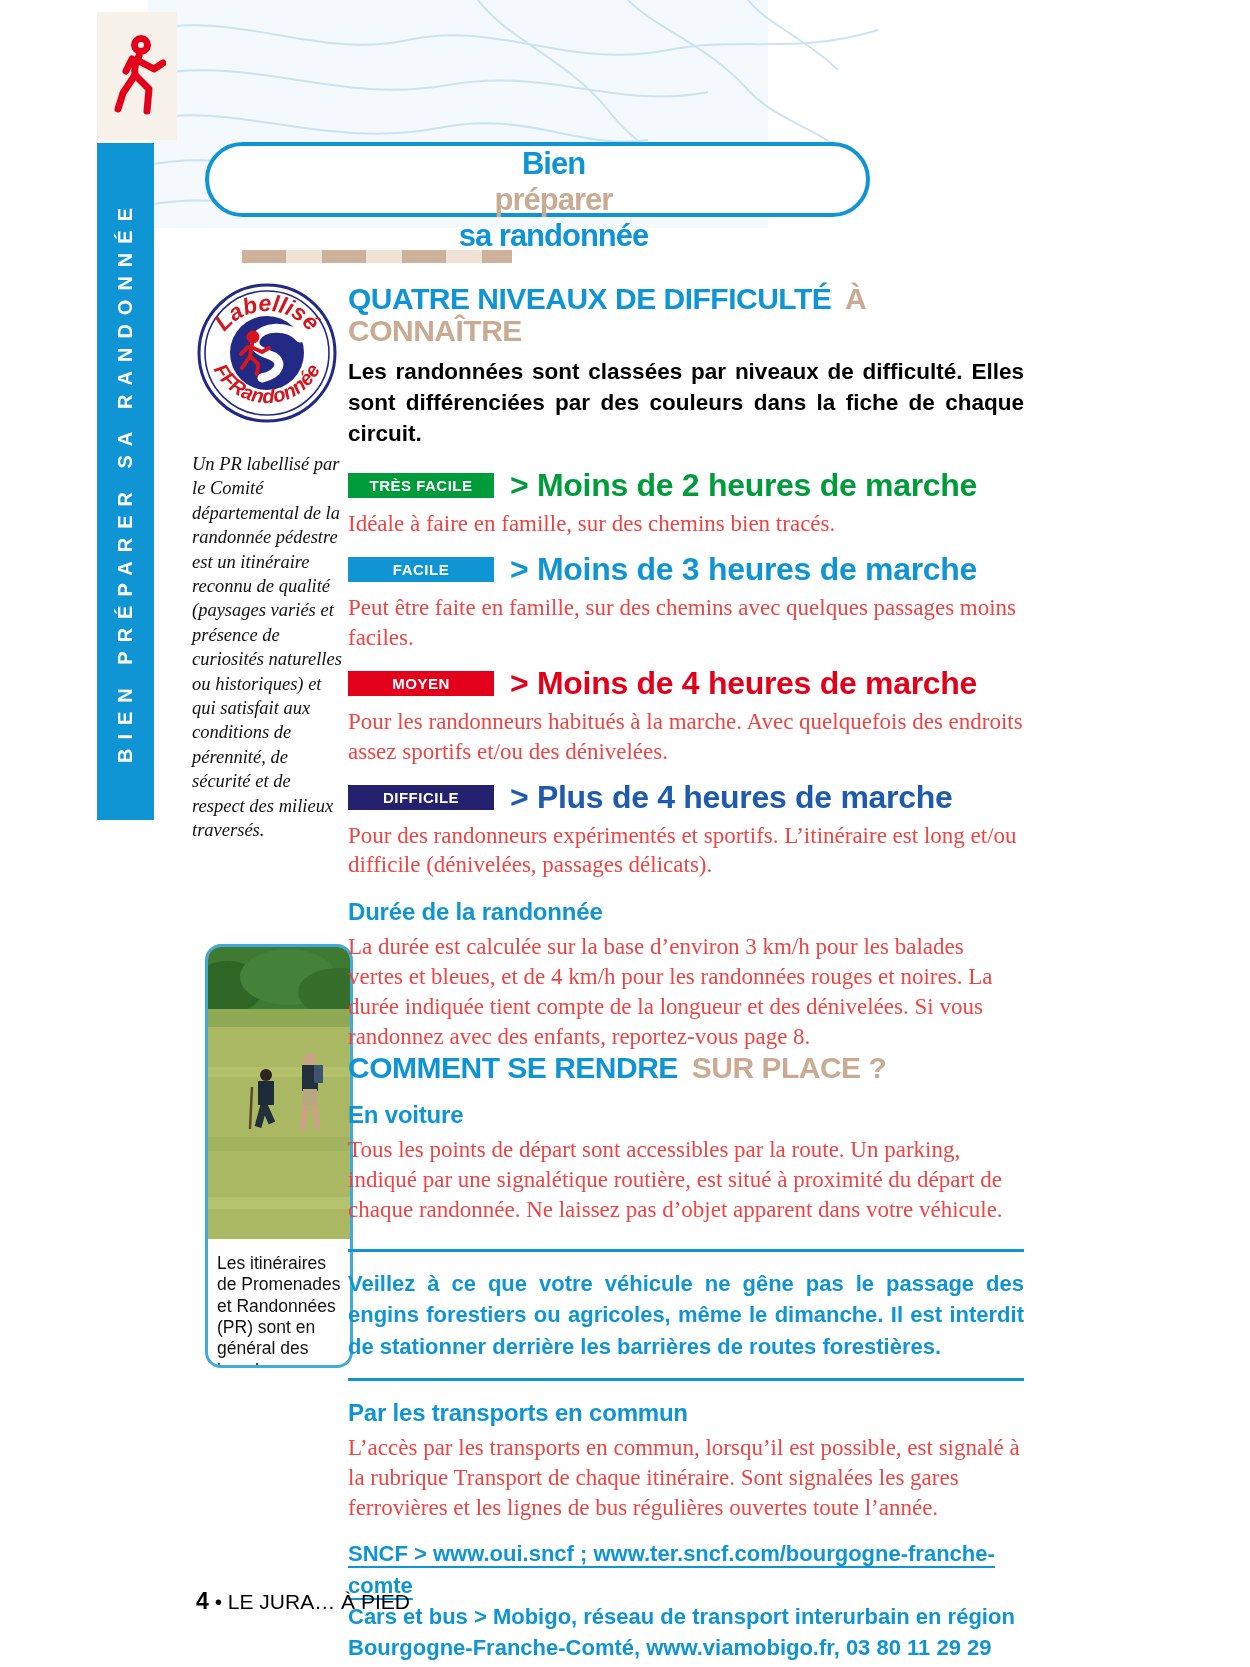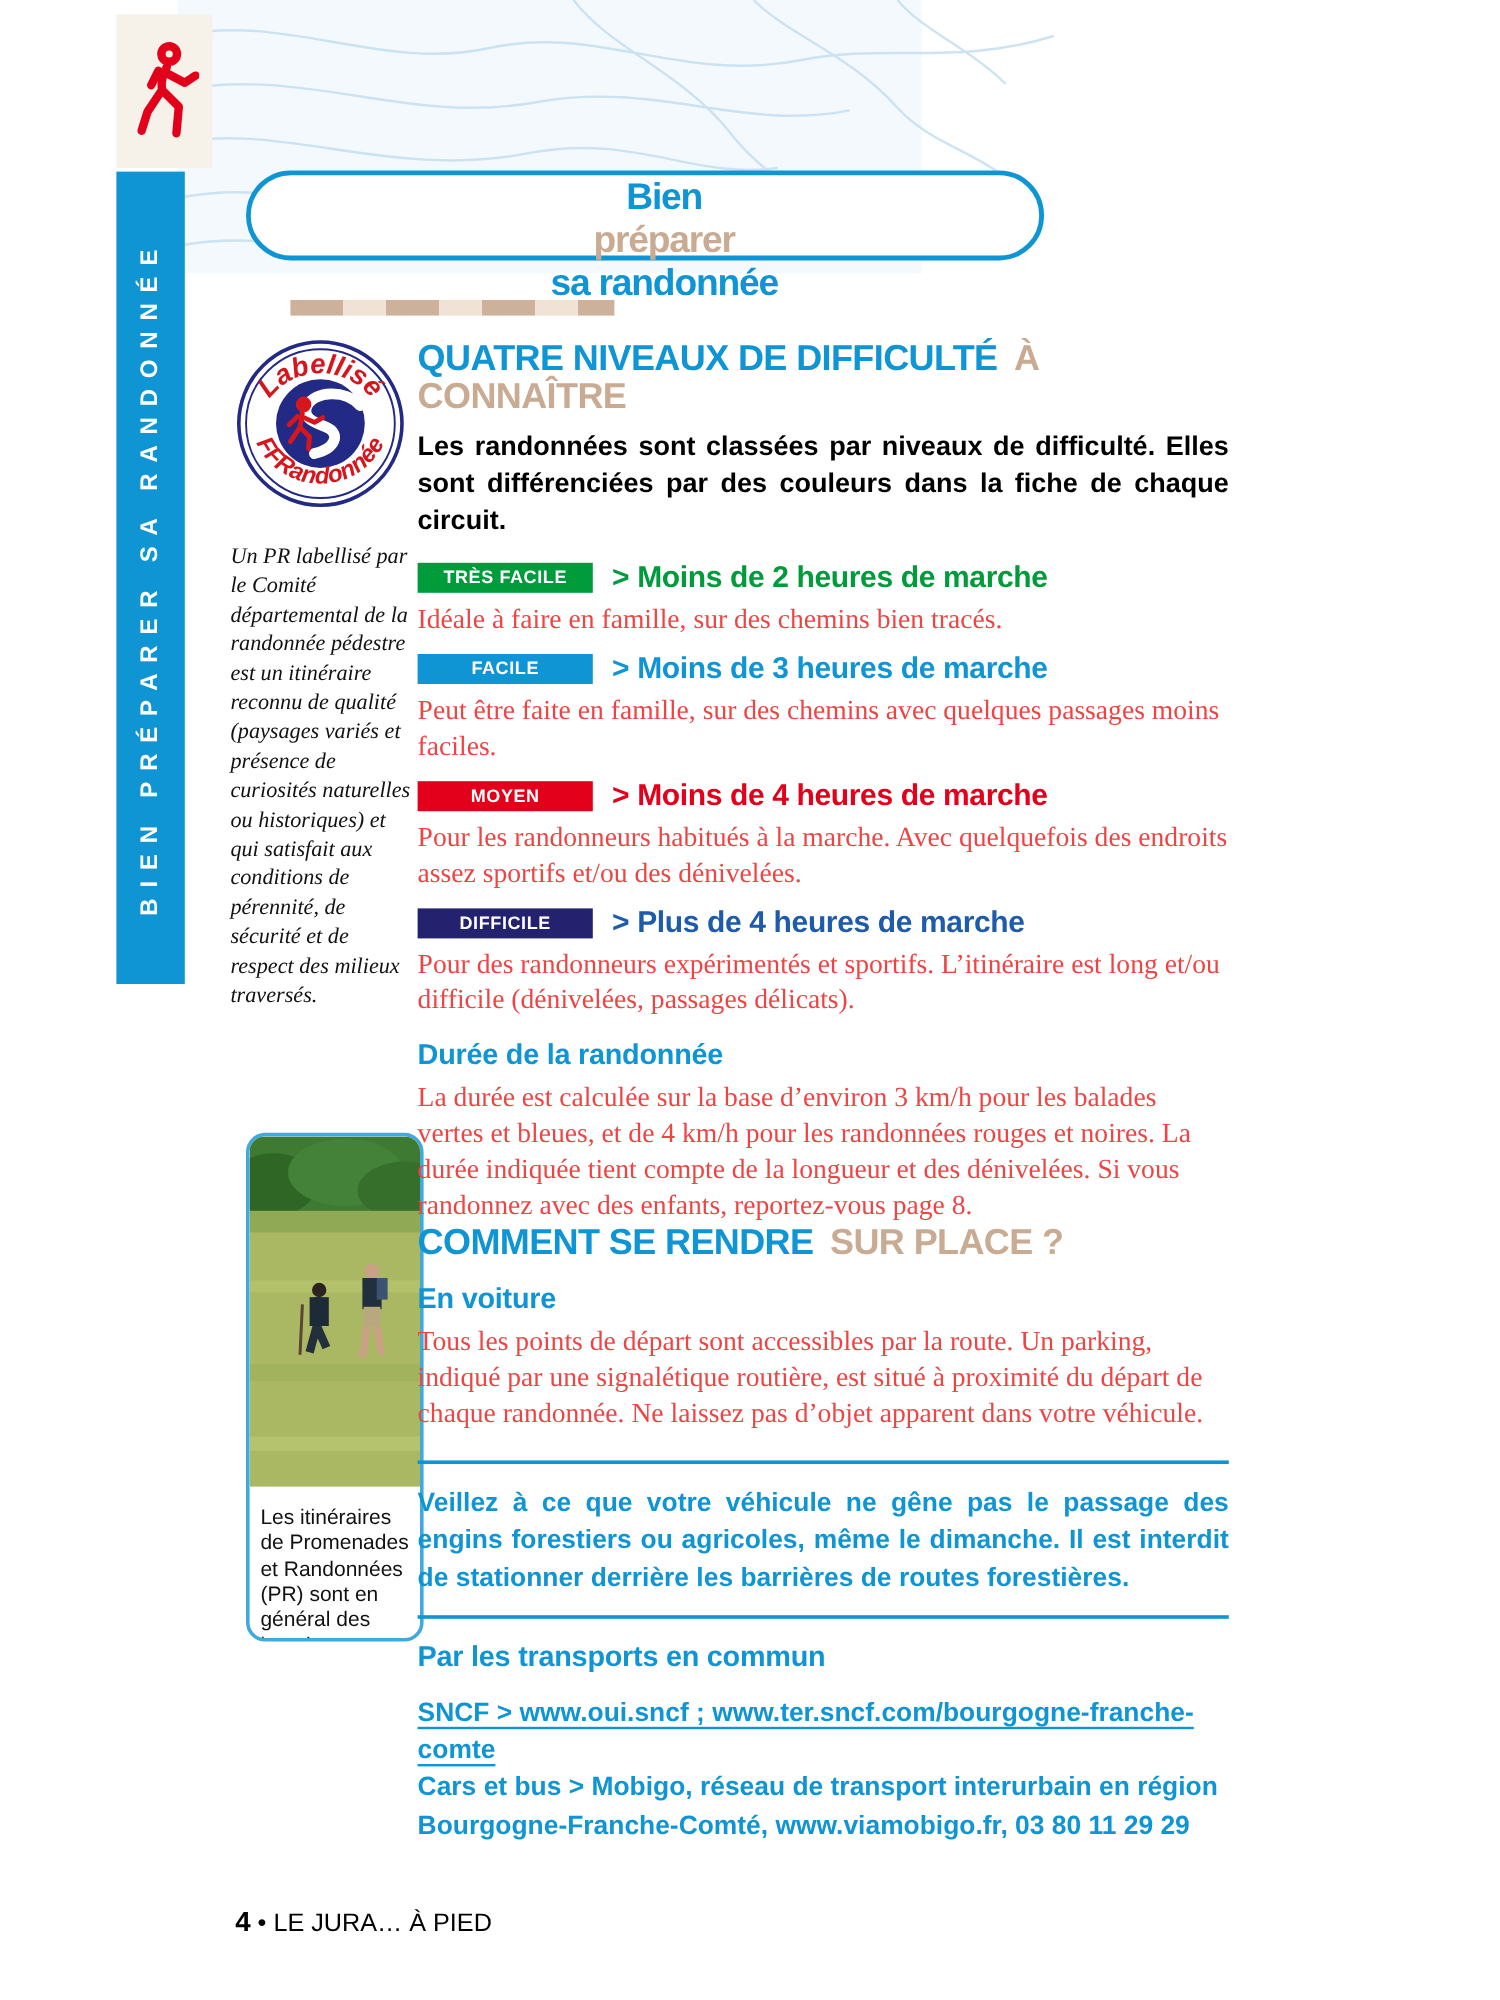--- a/index.html
+++ b/index.html
@@ -41,21 +41,21 @@
 
   
   .col-right{position:absolute;left:348px;top:283px;width:676px;}
   h2{margin:0 0 10px;font-size:30px;line-height:1.05;letter-spacing:-0.5px;}
   h2 .t-tan{margin-left:6px;}
   .intro{margin:0 0 18px;font-size:22.5px;font-weight:bold;line-height:1.38;color:#000;text-align:justify;}
   .level{margin-bottom:11px;}
   .level-head{display:flex;align-items:center;gap:16px;margin-bottom:5px;}
   .badge{width:146px;height:25px;line-height:25px;text-align:center;color:#ffffff;
          font-size:15px;font-weight:bold;letter-spacing:0.5px;flex:0 0 auto;}
-  .level-title{font-size:25px;font-weight:bold;letter-spacing:-0.3px;}
+  .level-title{font-size:32px;font-weight:bold;letter-spacing:-0.3px;}
   .serif{margin:0;font-family:"Liberation Serif",serif;font-size:23px;line-height:1.3;color:#ef4444;}
   .level .serif{margin-bottom:12px;}
   h3{margin:18px 0 6px;font-size:24px;color:#1095d4;letter-spacing:-0.2px;}
   .sec2{}
   .rule{border:none;border-top:3px solid #1095d4;margin:24px 0 0;}
   .warning{margin:16px 0;font-size:22px;font-weight:bold;color:#1095d4;line-height:1.42;text-align:justify;}
   .links{margin-top:16px;font-size:22px;font-weight:bold;color:#1095d4;line-height:1.42;}
   .link-sncf{text-decoration:underline;text-underline-offset:5px;}
 
   
@@ -209,20 +209,21 @@
     </h2>
 
     <h3>En voiture</h3>
     <p class="serif">Tous les points de départ sont accessibles par la route. Un parking, indiqué par une signalétique routière, est situé à proximité du départ de chaque randonnée. Ne laissez pas d’objet apparent dans votre véhicule.</p>
 
     <hr class="rule">
     <p class="warning">Veillez à ce que votre véhicule ne gêne pas le passage des engins forestiers ou agricoles, même le dimanche. Il est interdit de stationner derrière les barrières de routes forestières.</p>
     <hr class="rule" style="margin-top:0;">
 
     <h3>Par les transports en commun</h3>
+    <p class="serif">L’accès par les transports en commun, lorsqu’il est possible, est signalé à la rubrique Transport de chaque itinéraire. Sont signalées les gares ferrovières et les lignes de bus régulières ouvertes toute l’année.</p>
 
     <div class="links">
       <div class="link-sncf">SNCF &gt; www.oui.sncf ; www.ter.sncf.com/bourgogne-franche-comte</div>
       <div class="link-bus">Cars et bus &gt; Mobigo, réseau de transport interurbain en région Bourgogne-Franche-Comté, www.viamobigo.fr, 03 80 11 29 29</div>
     </div>
   </div>
 
   <div class="footer">
     <span class="pgnum">4</span>
     <span>•</span>

